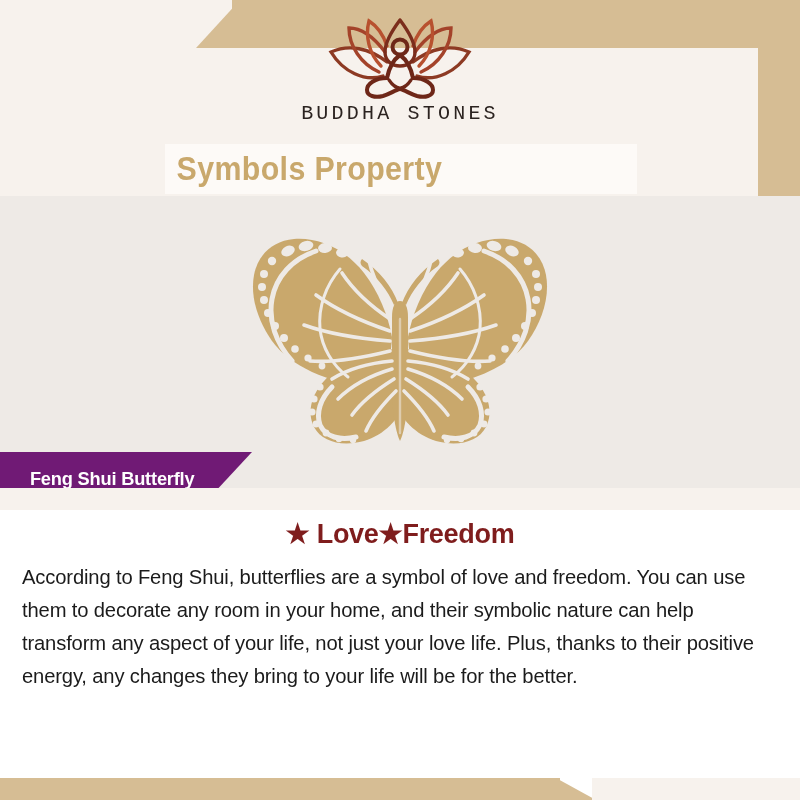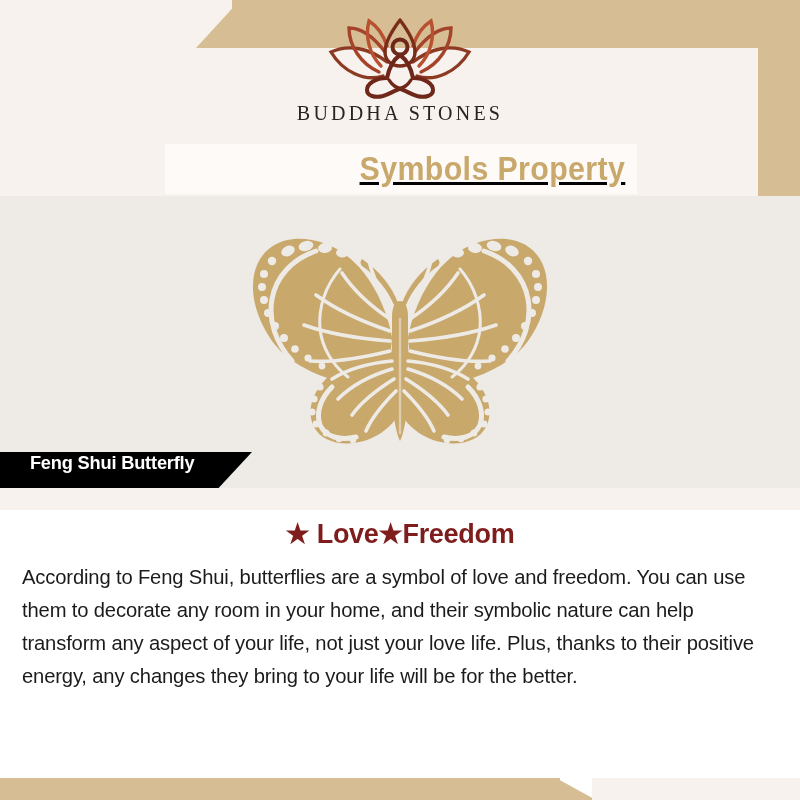--- a/index.html
+++ b/index.html
@@ -114,39 +114,38 @@
     align-items: center;
     justify-content: flex-start;
   }
   .logo-mark {
     margin-top: 16px;
     width: 150px;
     height: 84px;
   }
   .brand-name {
     margin-top: 2px;
-    font-family: Liberation Serif, serif;
+    font-family: Liberation Mono, monospace;
     font-size: 20px;
     letter-spacing: 3.2px;
     color: #2b2320;
     font-weight: 400;
   }
 
   
   .title-box {
     position: absolute;
     left: 165px;
     top: 144px;
     width: 472px;
     height: 50px;
     background: #fdfaf7;
     display: flex;
     align-items: center;
-    justify-content: flex-end;
-    text-decoration: underline;
+    justify-content: flex-start;
   }
   .title-text {
     font-size: 33px;
     font-weight: bold;
     color: #c9a86c;
     letter-spacing: 0.4px;
     transform: scaleX(0.92);
     white-space: nowrap;
   }
 
@@ -168,24 +167,24 @@
     margin-top: 4px;
   }
 
   
   .banner {
     position: absolute;
     left: 0;
     top: 452px;
     width: 252px;
     height: 38px;
-    background: #000000;
+    background: #701a75;
     clip-path: polygon(0 0, 100% 0, 86% 100%, 0 100%);
     display: flex;
-    align-items: flex-start;
+    align-items: flex-end;
   }
   .banner-label {
     color: #ffffff;
     font-size: 19px;
     font-weight: bold;
     padding-left: 27px;
     letter-spacing: -0.2px;
     transform: scaleX(0.96);
     white-space: nowrap;
   }

